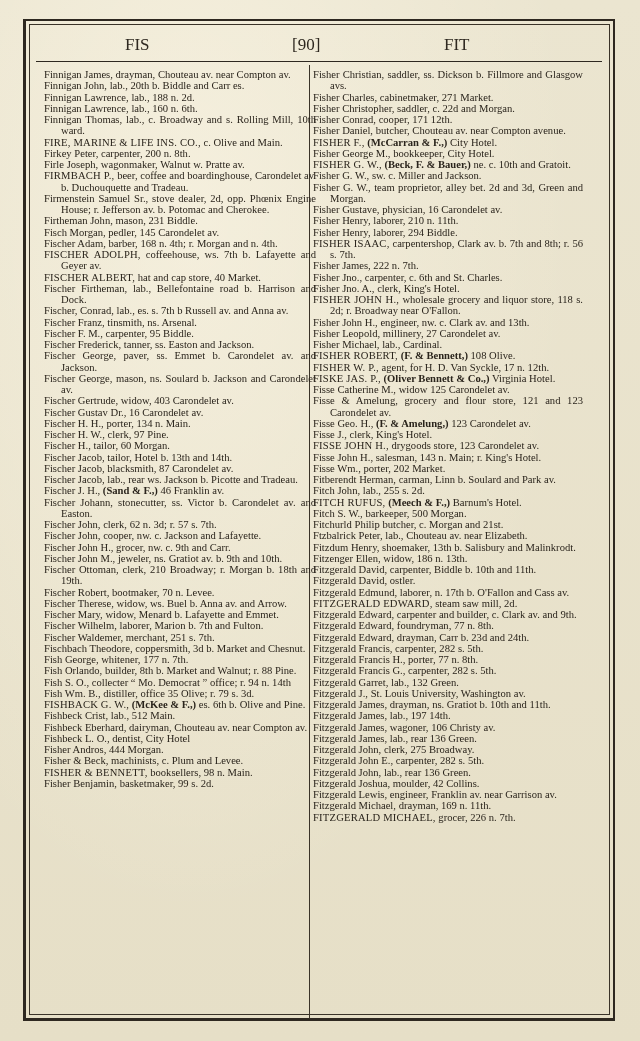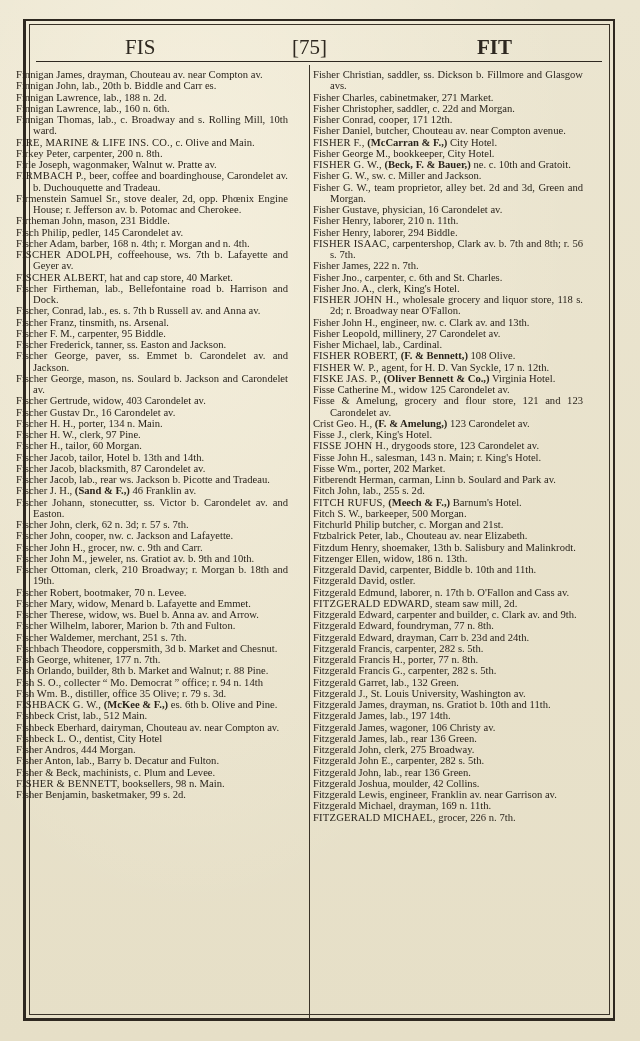--- a/index.html
+++ b/index.html
@@ -23,80 +23,80 @@
     border-right:2px solid #2e2820;
     border-bottom:3px solid #2e2820;
     box-sizing:border-box;
   }
   .frame-inner {
     position:absolute; left:3px; top:3px; right:3px; bottom:3px;
     border:1px solid #3a3328;
   }
   .header {
     position:absolute; left:30px; top:30px; width:580px; height:30px;
-    font-family:"Liberation Serif", serif; font-size:21px; color:#2e2820;
+    font-family:"Liberation Serif", serif; font-size:17px; color:#2e2820;
   }
   .header span { position:absolute; top:5px; }
   .h-left { left:95px; }
   .h-center { left:262px; }
-  .h-right { left:447px;font-weight:bold; }
+  .h-right { left:414px; }
   .rule {
     position:absolute; left:36px; top:61px; width:566px; height:0;
     border-top:1.5px solid #2e2820;
   }
   .divider {
     position:absolute; left:309px; top:65px; width:0; height:954px;
     border-left:1px solid #3a3328;
   }
   .col {
     position:absolute; top:69px;
     font-family:"Liberation Serif", serif;
     font-size:10.6px; line-height:11.25px;
     text-align:justify;
   }
-  .col-left { left:16px; width:272px; }
+  .col-left { left:44px; width:272px; }
   .col-right { left:313px; width:270px; }
   .entry {
     padding-left:17px; text-indent:-17px;
     margin:0;
     hyphens:none;
   }
   .entry .name { font-weight:normal; }
   .entry .name.caps { letter-spacing:0.2px; }
   .entry .firm { font-weight:bold; }
 </style>
 </head>
 <body>
 
 <div class="page-bg"></div>
 <div class="frame">
     <div class="frame-inner"></div>
   </div>
 
 <div class="header">
   <span class="h-left">FIS</span>
-  <span class="h-center">[75]</span>
+  <span class="h-center">[90]</span>
   <span class="h-right">FIT</span>
 </div>
 <div class="rule"></div>
 <div class="divider"></div>
 
 <div class="col col-left" id="col-left">
     <p class="entry"><span class="name">Finnigan James,</span> <span class="rest">drayman, Chouteau av. near Compton av.</span></p>
     <p class="entry"><span class="name">Finnigan John,</span> <span class="rest">lab., 20th b. Biddle and Carr es.</span></p>
     <p class="entry"><span class="name">Finnigan Lawrence,</span> <span class="rest">lab., 188 n. 2d.</span></p>
     <p class="entry"><span class="name">Finnigan Lawrence,</span> <span class="rest">lab., 160 n. 6th.</span></p>
     <p class="entry"><span class="name">Finnigan Thomas,</span> <span class="rest">lab., c. Broadway and s. Rolling Mill, 10th ward.</span></p>
     <p class="entry"><span class="name caps">FIRE, MARINE &amp; LIFE INS. CO.,</span> <span class="rest">c. Olive and Main.</span></p>
     <p class="entry"><span class="name">Firkey Peter,</span> <span class="rest">carpenter, 200 n. 8th.</span></p>
     <p class="entry"><span class="name">Firle Joseph,</span> <span class="rest">wagonmaker, Walnut w. Pratte av.</span></p>
     <p class="entry"><span class="name caps">FIRMBACH P.,</span> <span class="rest">beer, coffee and boardinghouse, Carondelet av. b. Duchouquette and Tradeau.</span></p>
     <p class="entry"><span class="name">Firmenstein Samuel Sr.,</span> <span class="rest">stove dealer, 2d, opp. Phœnix Engine House; r. Jefferson av. b. Potomac and Cherokee.</span></p>
     <p class="entry"><span class="name">Firtheman John,</span> <span class="rest">mason, 231 Biddle.</span></p>
-    <p class="entry"><span class="name">Fisch Philip,</span> <span class="rest">pedler, 145 Carondelet av.</span></p>
+    <p class="entry"><span class="name">Fisch Morgan,</span> <span class="rest">pedler, 145 Carondelet av.</span></p>
     <p class="entry"><span class="name">Fischer Adam,</span> <span class="rest">barber, 168 n. 4th; r. Morgan and n. 4th.</span></p>
     <p class="entry"><span class="name caps">FISCHER ADOLPH,</span> <span class="rest">coffeehouse, ws. 7th b. Lafayette and Geyer av.</span></p>
     <p class="entry"><span class="name caps">FISCHER ALBERT,</span> <span class="rest">hat and cap store, 40 Market.</span></p>
     <p class="entry"><span class="name">Fischer Firtheman,</span> <span class="rest">lab., Bellefontaine road b. Harrison and Dock.</span></p>
     <p class="entry"><span class="name">Fischer, Conrad,</span> <span class="rest">lab., es. s. 7th b Russell av. and Anna av.</span></p>
     <p class="entry"><span class="name">Fischer Franz,</span> <span class="rest">tinsmith, ns. Arsenal.</span></p>
     <p class="entry"><span class="name">Fischer F. M.,</span> <span class="rest">carpenter, 95 Biddle.</span></p>
     <p class="entry"><span class="name">Fischer Frederick,</span> <span class="rest">tanner, ss. Easton and Jackson.</span></p>
     <p class="entry"><span class="name">Fischer George,</span> <span class="rest">paver, ss. Emmet b. Carondelet av. and Jackson.</span></p>
     <p class="entry"><span class="name">Fischer George,</span> <span class="rest">mason, ns. Soulard b. Jackson and Carondelet av.</span></p>
@@ -109,35 +109,34 @@
     <p class="entry"><span class="name">Fischer Jacob,</span> <span class="rest">blacksmith, 87 Carondelet av.</span></p>
     <p class="entry"><span class="name">Fischer Jacob,</span> <span class="rest">lab., rear ws. Jackson b. Picotte and Tradeau.</span></p>
     <p class="entry"><span class="name">Fischer J. H.,</span> <span class="firm">(Sand &amp; F.,)</span> <span class="rest">46 Franklin av.</span></p>
     <p class="entry"><span class="name">Fischer Johann,</span> <span class="rest">stonecutter, ss. Victor b. Carondelet av. and Easton.</span></p>
     <p class="entry"><span class="name">Fischer John,</span> <span class="rest">clerk, 62 n. 3d; r. 57 s. 7th.</span></p>
     <p class="entry"><span class="name">Fischer John,</span> <span class="rest">cooper, nw. c. Jackson and Lafayette.</span></p>
     <p class="entry"><span class="name">Fischer John H.,</span> <span class="rest">grocer, nw. c. 9th and Carr.</span></p>
     <p class="entry"><span class="name">Fischer John M.,</span> <span class="rest">jeweler, ns. Gratiot av. b. 9th and 10th.</span></p>
     <p class="entry"><span class="name">Fischer Ottoman,</span> <span class="rest">clerk, 210 Broadway; r. Morgan b. 18th and 19th.</span></p>
     <p class="entry"><span class="name">Fischer Robert,</span> <span class="rest">bootmaker, 70 n. Levee.</span></p>
+    <p class="entry"><span class="name">Fischer Therese,</span> <span class="rest">widow, ws. Buel b. Anna av. and Arrow.</span></p>
     <p class="entry"><span class="name">Fischer Mary,</span> <span class="rest">widow, Menard b. Lafayette and Emmet.</span></p>
-    <p class="entry"><span class="name">Fischer Therese,</span> <span class="rest">widow, ws. Buel b. Anna av. and Arrow.</span></p>
     <p class="entry"><span class="name">Fischer Wilhelm,</span> <span class="rest">laborer, Marion b. 7th and Fulton.</span></p>
     <p class="entry"><span class="name">Fischer Waldemer,</span> <span class="rest">merchant, 251 s. 7th.</span></p>
     <p class="entry"><span class="name">Fischbach Theodore,</span> <span class="rest">coppersmith, 3d b. Market and Chesnut.</span></p>
     <p class="entry"><span class="name">Fish George,</span> <span class="rest">whitener, 177 n. 7th.</span></p>
     <p class="entry"><span class="name">Fish Orlando,</span> <span class="rest">builder, 8th b. Market and Walnut; r. 88 Pine.</span></p>
     <p class="entry"><span class="name">Fish S. O.,</span> <span class="rest">collecter “ Mo. Democrat ” office; r. 94 n. 14th</span></p>
     <p class="entry"><span class="name">Fish Wm. B.,</span> <span class="rest">distiller, office 35 Olive; r. 79 s. 3d.</span></p>
     <p class="entry"><span class="name caps">FISHBACK G. W.,</span> <span class="firm">(McKee &amp; F.,)</span> <span class="rest">es. 6th b. Olive and Pine.</span></p>
     <p class="entry"><span class="name">Fishbeck Crist,</span> <span class="rest">lab., 512 Main.</span></p>
     <p class="entry"><span class="name">Fishbeck Eberhard,</span> <span class="rest">dairyman, Chouteau av. near Compton av.</span></p>
     <p class="entry"><span class="name">Fishbeck L. O.,</span> <span class="rest">dentist, City Hotel</span></p>
     <p class="entry"><span class="name">Fisher Andros,</span> <span class="rest">444 Morgan.</span></p>
-    <p class="entry"><span class="name">Fisher Anton,</span> <span class="rest">lab., Barry b. Decatur and Fulton.</span></p>
     <p class="entry"><span class="name">Fisher &amp; Beck,</span> <span class="rest">machinists, c. Plum and Levee.</span></p>
     <p class="entry"><span class="name caps">FISHER &amp; BENNETT,</span> <span class="rest">booksellers, 98 n. Main.</span></p>
     <p class="entry"><span class="name">Fisher Benjamin,</span> <span class="rest">basketmaker, 99 s. 2d.</span></p>
   </div>
 <div class="col col-right" id="col-right">
     <p class="entry"><span class="name">Fisher Christian,</span> <span class="rest">saddler, ss. Dickson b. Fillmore and Glasgow avs.</span></p>
     <p class="entry"><span class="name">Fisher Charles,</span> <span class="rest">cabinetmaker, 271 Market.</span></p>
     <p class="entry"><span class="name">Fisher Christopher,</span> <span class="rest">saddler, c. 22d and Morgan.</span></p>
     <p class="entry"><span class="name">Fisher Conrad,</span> <span class="rest">cooper, 171 12th.</span></p>
     <p class="entry"><span class="name">Fisher Daniel,</span> <span class="rest">butcher, Chouteau av. near Compton avenue.</span></p>
@@ -155,21 +154,21 @@
     <p class="entry"><span class="name">Fisher Jno. A.,</span> <span class="rest">clerk, King's Hotel.</span></p>
     <p class="entry"><span class="name caps">FISHER JOHN H.,</span> <span class="rest">wholesale grocery and liquor store, 118 s. 2d; r. Broadway near O'Fallon.</span></p>
     <p class="entry"><span class="name">Fisher John H.,</span> <span class="rest">engineer, nw. c. Clark av. and 13th.</span></p>
     <p class="entry"><span class="name">Fisher Leopold,</span> <span class="rest">millinery, 27 Carondelet av.</span></p>
     <p class="entry"><span class="name">Fisher Michael,</span> <span class="rest">lab., Cardinal.</span></p>
     <p class="entry"><span class="name caps">FISHER ROBERT,</span> <span class="firm">(F. &amp; Bennett,)</span> <span class="rest">108 Olive.</span></p>
     <p class="entry"><span class="name caps">FISHER W. P.,</span> <span class="rest">agent, for H. D. Van Syckle, 17 n. 12th.</span></p>
     <p class="entry"><span class="name caps">FISKE JAS. P.,</span> <span class="firm">(Oliver Bennett &amp; Co.,)</span> <span class="rest">Virginia Hotel.</span></p>
     <p class="entry"><span class="name">Fisse Catherine M.,</span> <span class="rest">widow 125 Carondelet av.</span></p>
     <p class="entry"><span class="name">Fisse &amp; Amelung,</span> <span class="rest">grocery and flour store, 121 and 123 Carondelet av.</span></p>
-    <p class="entry"><span class="name">Crist Geo. H.,</span> <span class="firm">(F. &amp; Amelung,)</span> <span class="rest">123 Carondelet av.</span></p>
+    <p class="entry"><span class="name">Fisse Geo. H.,</span> <span class="firm">(F. &amp; Amelung,)</span> <span class="rest">123 Carondelet av.</span></p>
     <p class="entry"><span class="name">Fisse J.,</span> <span class="rest">clerk, King's Hotel.</span></p>
     <p class="entry"><span class="name caps">FISSE JOHN H.,</span> <span class="rest">drygoods store, 123 Carondelet av.</span></p>
     <p class="entry"><span class="name">Fisse John H.,</span> <span class="rest">salesman, 143 n. Main; r. King's Hotel.</span></p>
     <p class="entry"><span class="name">Fisse Wm.,</span> <span class="rest">porter, 202 Market.</span></p>
     <p class="entry"><span class="name">Fitberendt Herman,</span> <span class="rest">carman, Linn b. Soulard and Park av.</span></p>
     <p class="entry"><span class="name">Fitch John,</span> <span class="rest">lab., 255 s. 2d.</span></p>
     <p class="entry"><span class="name caps">FITCH RUFUS,</span> <span class="firm">(Meech &amp; F.,)</span> <span class="rest">Barnum's Hotel.</span></p>
     <p class="entry"><span class="name">Fitch S. W.,</span> <span class="rest">barkeeper, 500 Morgan.</span></p>
     <p class="entry"><span class="name">Fitchurld Philip</span> <span class="rest">butcher, c. Morgan and 21st.</span></p>
     <p class="entry"><span class="name">Ftzbalrick Peter,</span> <span class="rest">lab., Chouteau av. near Elizabeth.</span></p>

